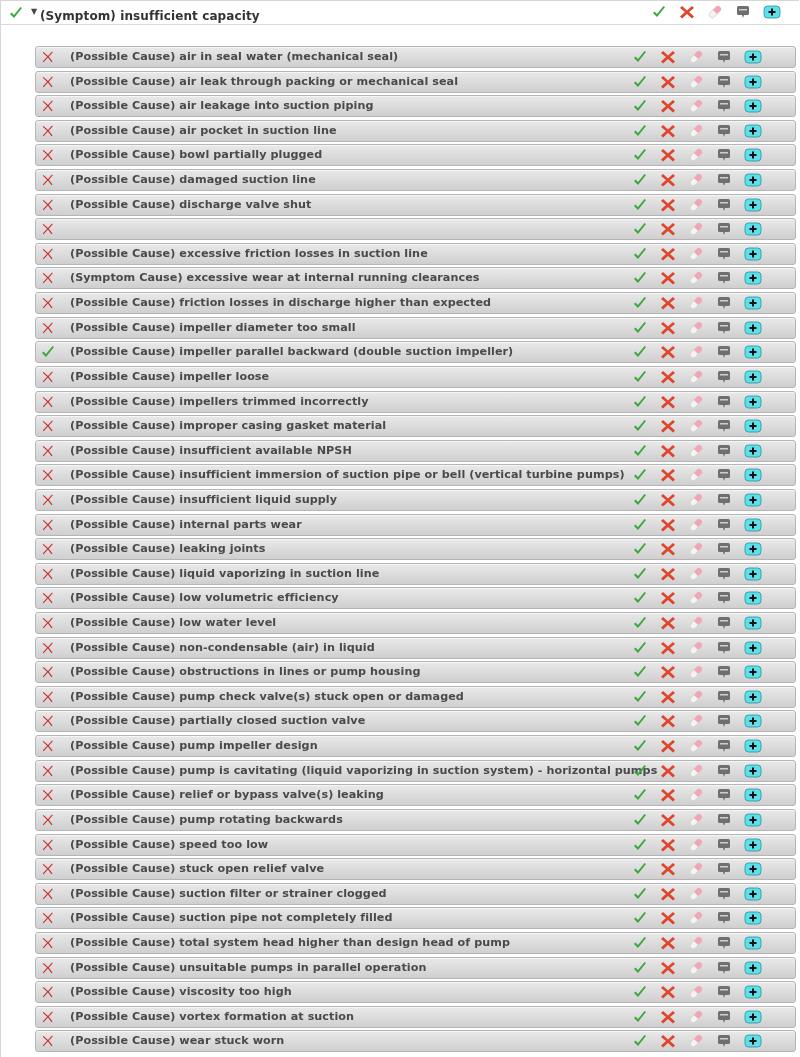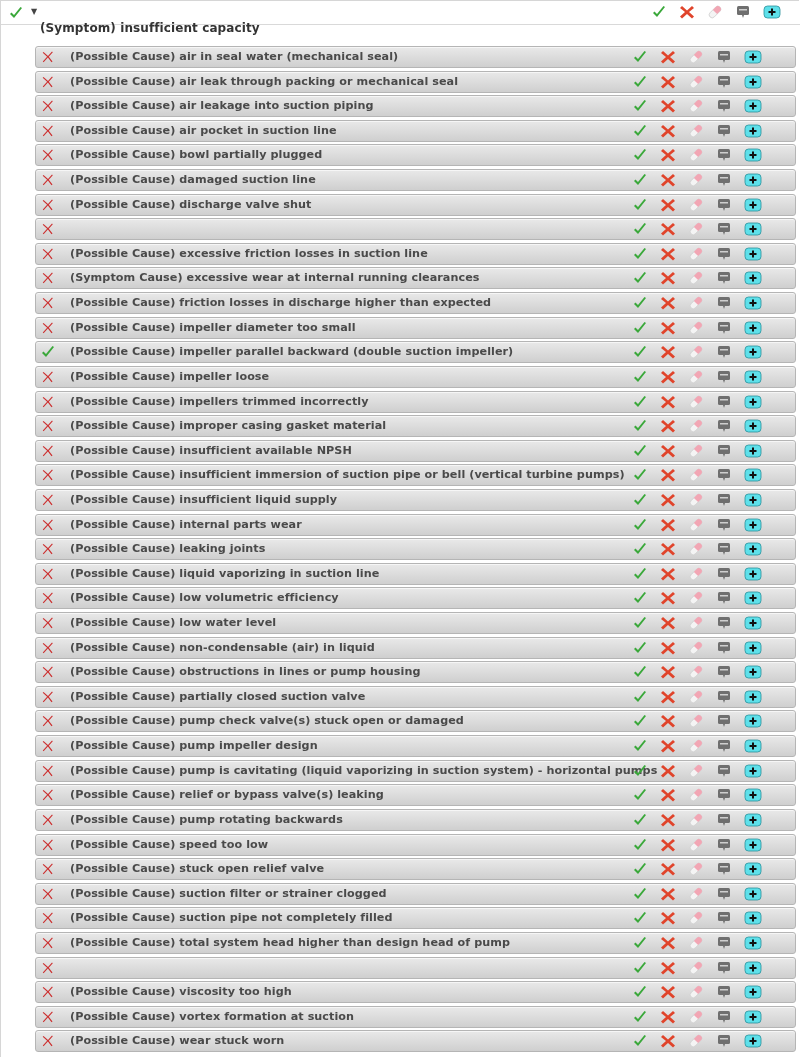--- a/index.html
+++ b/index.html
@@ -8,21 +8,21 @@
     position: absolute; left: 0; top: 0; width: 799px; height: 1057px;
     border-left: 1px solid #d6d6d6; border-top: 1px solid #d6d6d6; box-sizing: border-box;
   }
   .symptom-header {
     position: absolute; left: 0; top: 0; width: 800px; height: 24px;
     border-bottom: 1px solid #d9d9d9; box-sizing: border-box; background: #ffffff;
   }
   .symptom-status { position: absolute; left: 7px; top: 4px; width: 16px; height: 16px; }
   .symptom-toggle { position: absolute; left: 30px; top: 6px; font-size: 8px; color: #444; }
   .symptom-title {
-    position: absolute; left: 39px; top: 20px; font-size: 12px; font-weight: bold; color: #333333;
+    position: absolute; left: 39px; top: 8px; font-size: 12px; font-weight: bold; color: #333333;
     letter-spacing: 0.1px;
   }
   .actions { position: absolute; top: 0; height: 100%; }
   .actions .act { position: absolute; width: 18px; height: 18px; cursor: pointer; }
   .symptom-header .actions { left: 650px; }
   .list { position: absolute; left: 34px; top: 45px; width: 761px; }
   .row {
     position: relative; height: 22px; margin-bottom: 2.62px; box-sizing: border-box;
     border: 1px solid #b5b5b5; border-radius: 3px;
     background: linear-gradient(to bottom, #e9e9e9 0%, #dcdcdc 50%, #cfcfcf 100%);
@@ -1175,20 +1175,62 @@
             </svg>
       </span>
     </div>
   </div>
       <div class="row">
     <span class="status">
           <svg width="16" height="16" viewBox="0 0 16 16">
             <path d="M3.5 3 L8 7 L12 2.5 L12.8 3.3 L8.8 7.8 L12.5 12.5 L11.5 13.2 L7.9 8.6 L3.6 13.3 L2.8 12.5 L7.1 7.8 L2.7 3.8 Z" fill="#cc2f2f"></path>
           </svg>
         </span>
+    <span class="label">(Possible Cause) pump check valve(s) stuck open or damaged</span>
+    <div class="actions">
+      <span class="act" style="left:0px;top:2px;">
+        <svg width="16" height="16" viewBox="0 0 16 16">
+              <path d="M2 9 L6 13 L14 3 L12.5 2 L6 10 L3.5 7.5 Z" fill="#3aa83a"></path>
+            </svg>
+      </span>
+      <span class="act" style="left:28px;top:2px;">
+        <svg width="16" height="16" viewBox="0 0 16 16">
+              <path d="M3 2 L8 6.5 L13 2 L15 4 L10 8 L15 12.5 L13 14.5 L8 10 L3 14.5 L1 12.5 L6 8 L1 4 Z" fill="#e0442b"></path>
+            </svg>
+      </span>
+      <span class="act" style="left:56px;top:2px;">
+        <svg width="16" height="16" viewBox="0 0 16 16">
+              <g transform="rotate(-45 8 8)">
+                <rect x="1" y="5" width="14" height="6" rx="3" fill="#f4f4f4" stroke="#cfcfcf" stroke-width="0.8"></rect>
+                <path d="M8 5 H12 A3 3 0 0 1 12 11 H8 Z" fill="#f2a6b4"></path>
+              </g>
+            </svg>
+      </span>
+      <span class="act" style="left:84px;top:2px;">
+        <svg width="16" height="16" viewBox="0 0 16 16">
+              <rect x="2" y="2" width="12" height="9" rx="1.5" fill="#6f6f6f"></rect>
+              <rect x="4" y="5" width="8" height="1.5" fill="#cfcfcf"></rect>
+              <path d="M7 11 L8 14 L9 11 Z" fill="#6f6f6f"></path>
+            </svg>
+      </span>
+      <span class="act" style="left:112px;top:2px;">
+        <svg width="18" height="16" viewBox="0 0 18 16">
+              <rect x="1" y="2" width="16" height="12" rx="3.5" fill="#5ee0ea" stroke="#2a8f99" stroke-width="0.8"></rect>
+              <rect x="8" y="4.5" width="2" height="7" fill="#111"></rect>
+              <rect x="5.5" y="7" width="7" height="2" fill="#111"></rect>
+            </svg>
+      </span>
+    </div>
+  </div>
+      <div class="row">
+    <span class="status">
+          <svg width="16" height="16" viewBox="0 0 16 16">
+            <path d="M3.5 3 L8 7 L12 2.5 L12.8 3.3 L8.8 7.8 L12.5 12.5 L11.5 13.2 L7.9 8.6 L3.6 13.3 L2.8 12.5 L7.1 7.8 L2.7 3.8 Z" fill="#cc2f2f"></path>
+          </svg>
+        </span>
     <span class="label">(Possible Cause) partially closed suction valve</span>
     <div class="actions">
       <span class="act" style="left:0px;top:2px;">
         <svg width="16" height="16" viewBox="0 0 16 16">
               <path d="M2 9 L6 13 L14 3 L12.5 2 L6 10 L3.5 7.5 Z" fill="#3aa83a"></path>
             </svg>
       </span>
       <span class="act" style="left:28px;top:2px;">
         <svg width="16" height="16" viewBox="0 0 16 16">
               <path d="M3 2 L8 6.5 L13 2 L15 4 L10 8 L15 12.5 L13 14.5 L8 10 L3 14.5 L1 12.5 L6 8 L1 4 Z" fill="#e0442b"></path>
@@ -1217,62 +1259,20 @@
             </svg>
       </span>
     </div>
   </div>
       <div class="row">
     <span class="status">
           <svg width="16" height="16" viewBox="0 0 16 16">
             <path d="M3.5 3 L8 7 L12 2.5 L12.8 3.3 L8.8 7.8 L12.5 12.5 L11.5 13.2 L7.9 8.6 L3.6 13.3 L2.8 12.5 L7.1 7.8 L2.7 3.8 Z" fill="#cc2f2f"></path>
           </svg>
         </span>
-    <span class="label">(Possible Cause) pump check valve(s) stuck open or damaged</span>
-    <div class="actions">
-      <span class="act" style="left:0px;top:2px;">
-        <svg width="16" height="16" viewBox="0 0 16 16">
-              <path d="M2 9 L6 13 L14 3 L12.5 2 L6 10 L3.5 7.5 Z" fill="#3aa83a"></path>
-            </svg>
-      </span>
-      <span class="act" style="left:28px;top:2px;">
-        <svg width="16" height="16" viewBox="0 0 16 16">
-              <path d="M3 2 L8 6.5 L13 2 L15 4 L10 8 L15 12.5 L13 14.5 L8 10 L3 14.5 L1 12.5 L6 8 L1 4 Z" fill="#e0442b"></path>
-            </svg>
-      </span>
-      <span class="act" style="left:56px;top:2px;">
-        <svg width="16" height="16" viewBox="0 0 16 16">
-              <g transform="rotate(-45 8 8)">
-                <rect x="1" y="5" width="14" height="6" rx="3" fill="#f4f4f4" stroke="#cfcfcf" stroke-width="0.8"></rect>
-                <path d="M8 5 H12 A3 3 0 0 1 12 11 H8 Z" fill="#f2a6b4"></path>
-              </g>
-            </svg>
-      </span>
-      <span class="act" style="left:84px;top:2px;">
-        <svg width="16" height="16" viewBox="0 0 16 16">
-              <rect x="2" y="2" width="12" height="9" rx="1.5" fill="#6f6f6f"></rect>
-              <rect x="4" y="5" width="8" height="1.5" fill="#cfcfcf"></rect>
-              <path d="M7 11 L8 14 L9 11 Z" fill="#6f6f6f"></path>
-            </svg>
-      </span>
-      <span class="act" style="left:112px;top:2px;">
-        <svg width="18" height="16" viewBox="0 0 18 16">
-              <rect x="1" y="2" width="16" height="12" rx="3.5" fill="#5ee0ea" stroke="#2a8f99" stroke-width="0.8"></rect>
-              <rect x="8" y="4.5" width="2" height="7" fill="#111"></rect>
-              <rect x="5.5" y="7" width="7" height="2" fill="#111"></rect>
-            </svg>
-      </span>
-    </div>
-  </div>
-      <div class="row">
-    <span class="status">
-          <svg width="16" height="16" viewBox="0 0 16 16">
-            <path d="M3.5 3 L8 7 L12 2.5 L12.8 3.3 L8.8 7.8 L12.5 12.5 L11.5 13.2 L7.9 8.6 L3.6 13.3 L2.8 12.5 L7.1 7.8 L2.7 3.8 Z" fill="#cc2f2f"></path>
-          </svg>
-        </span>
     <span class="label">(Possible Cause) pump impeller design</span>
     <div class="actions">
       <span class="act" style="left:0px;top:2px;">
         <svg width="16" height="16" viewBox="0 0 16 16">
               <path d="M2 9 L6 13 L14 3 L12.5 2 L6 10 L3.5 7.5 Z" fill="#3aa83a"></path>
             </svg>
       </span>
       <span class="act" style="left:28px;top:2px;">
         <svg width="16" height="16" viewBox="0 0 16 16">
               <path d="M3 2 L8 6.5 L13 2 L15 4 L10 8 L15 12.5 L13 14.5 L8 10 L3 14.5 L1 12.5 L6 8 L1 4 Z" fill="#e0442b"></path>
@@ -1637,20 +1637,21 @@
             </svg>
       </span>
     </div>
   </div>
       <div class="row">
     <span class="status">
           <svg width="16" height="16" viewBox="0 0 16 16">
             <path d="M3.5 3 L8 7 L12 2.5 L12.8 3.3 L8.8 7.8 L12.5 12.5 L11.5 13.2 L7.9 8.6 L3.6 13.3 L2.8 12.5 L7.1 7.8 L2.7 3.8 Z" fill="#cc2f2f"></path>
           </svg>
         </span>
+    <span class="label">(Possible Cause) unsuitable pumps in parallel operation</span>
     <div class="actions">
       <span class="act" style="left:0px;top:2px;">
         <svg width="16" height="16" viewBox="0 0 16 16">
               <path d="M2 9 L6 13 L14 3 L12.5 2 L6 10 L3.5 7.5 Z" fill="#3aa83a"></path>
             </svg>
       </span>
       <span class="act" style="left:28px;top:2px;">
         <svg width="16" height="16" viewBox="0 0 16 16">
               <path d="M3 2 L8 6.5 L13 2 L15 4 L10 8 L15 12.5 L13 14.5 L8 10 L3 14.5 L1 12.5 L6 8 L1 4 Z" fill="#e0442b"></path>
             </svg>

